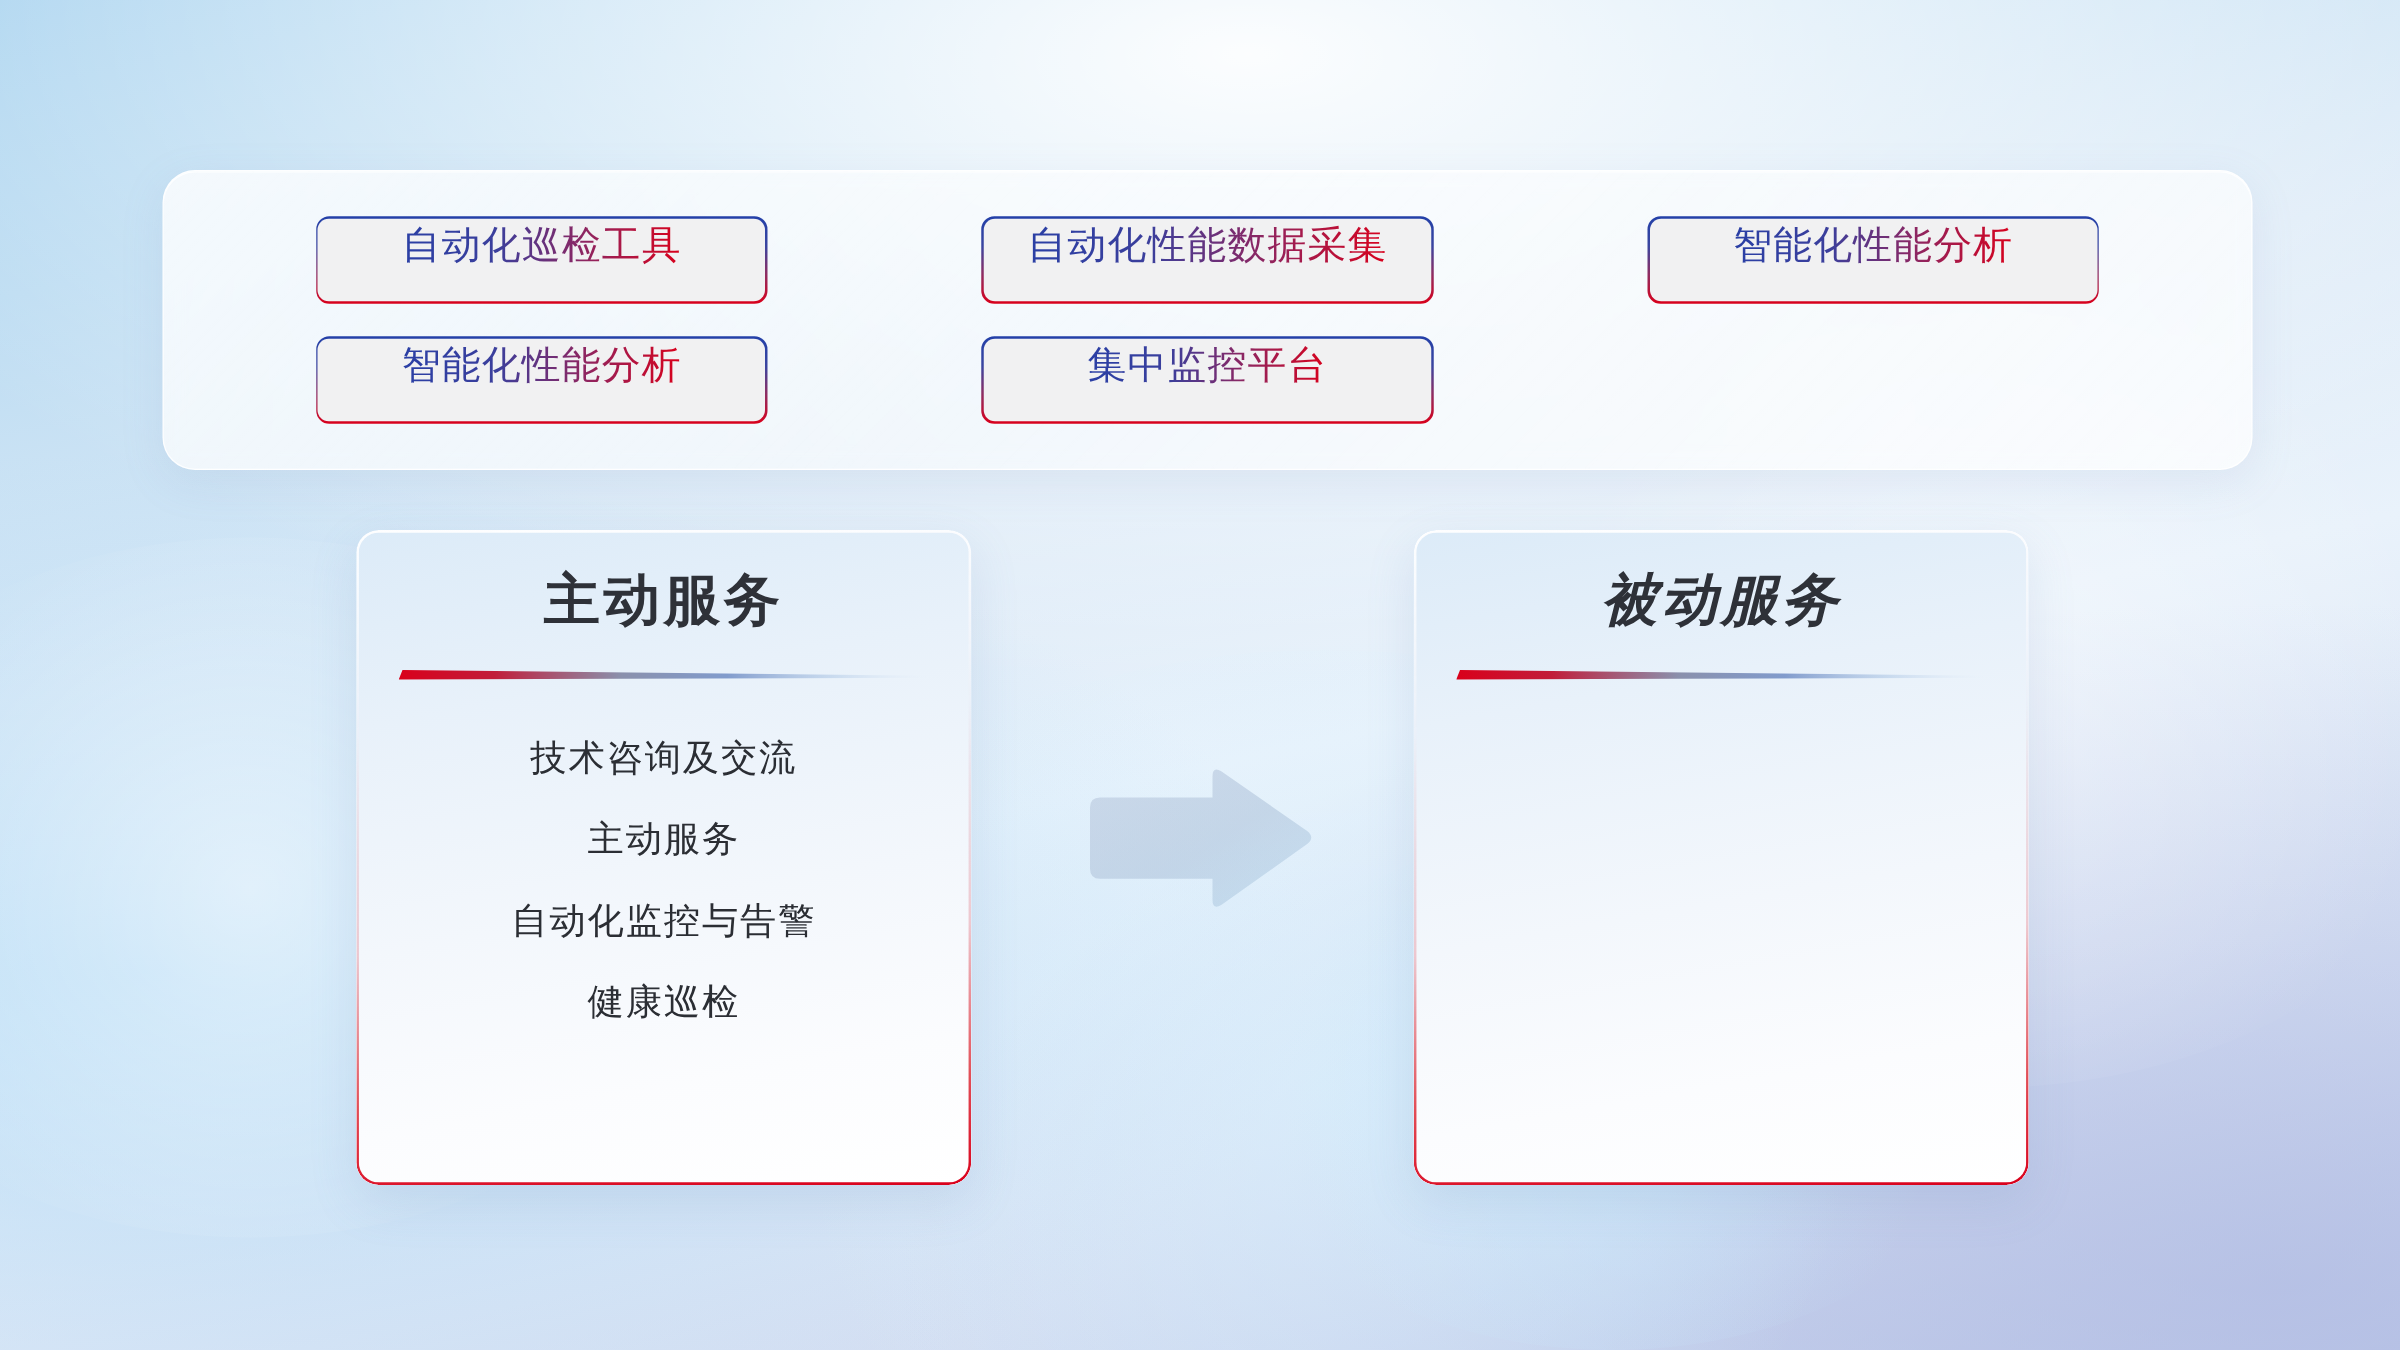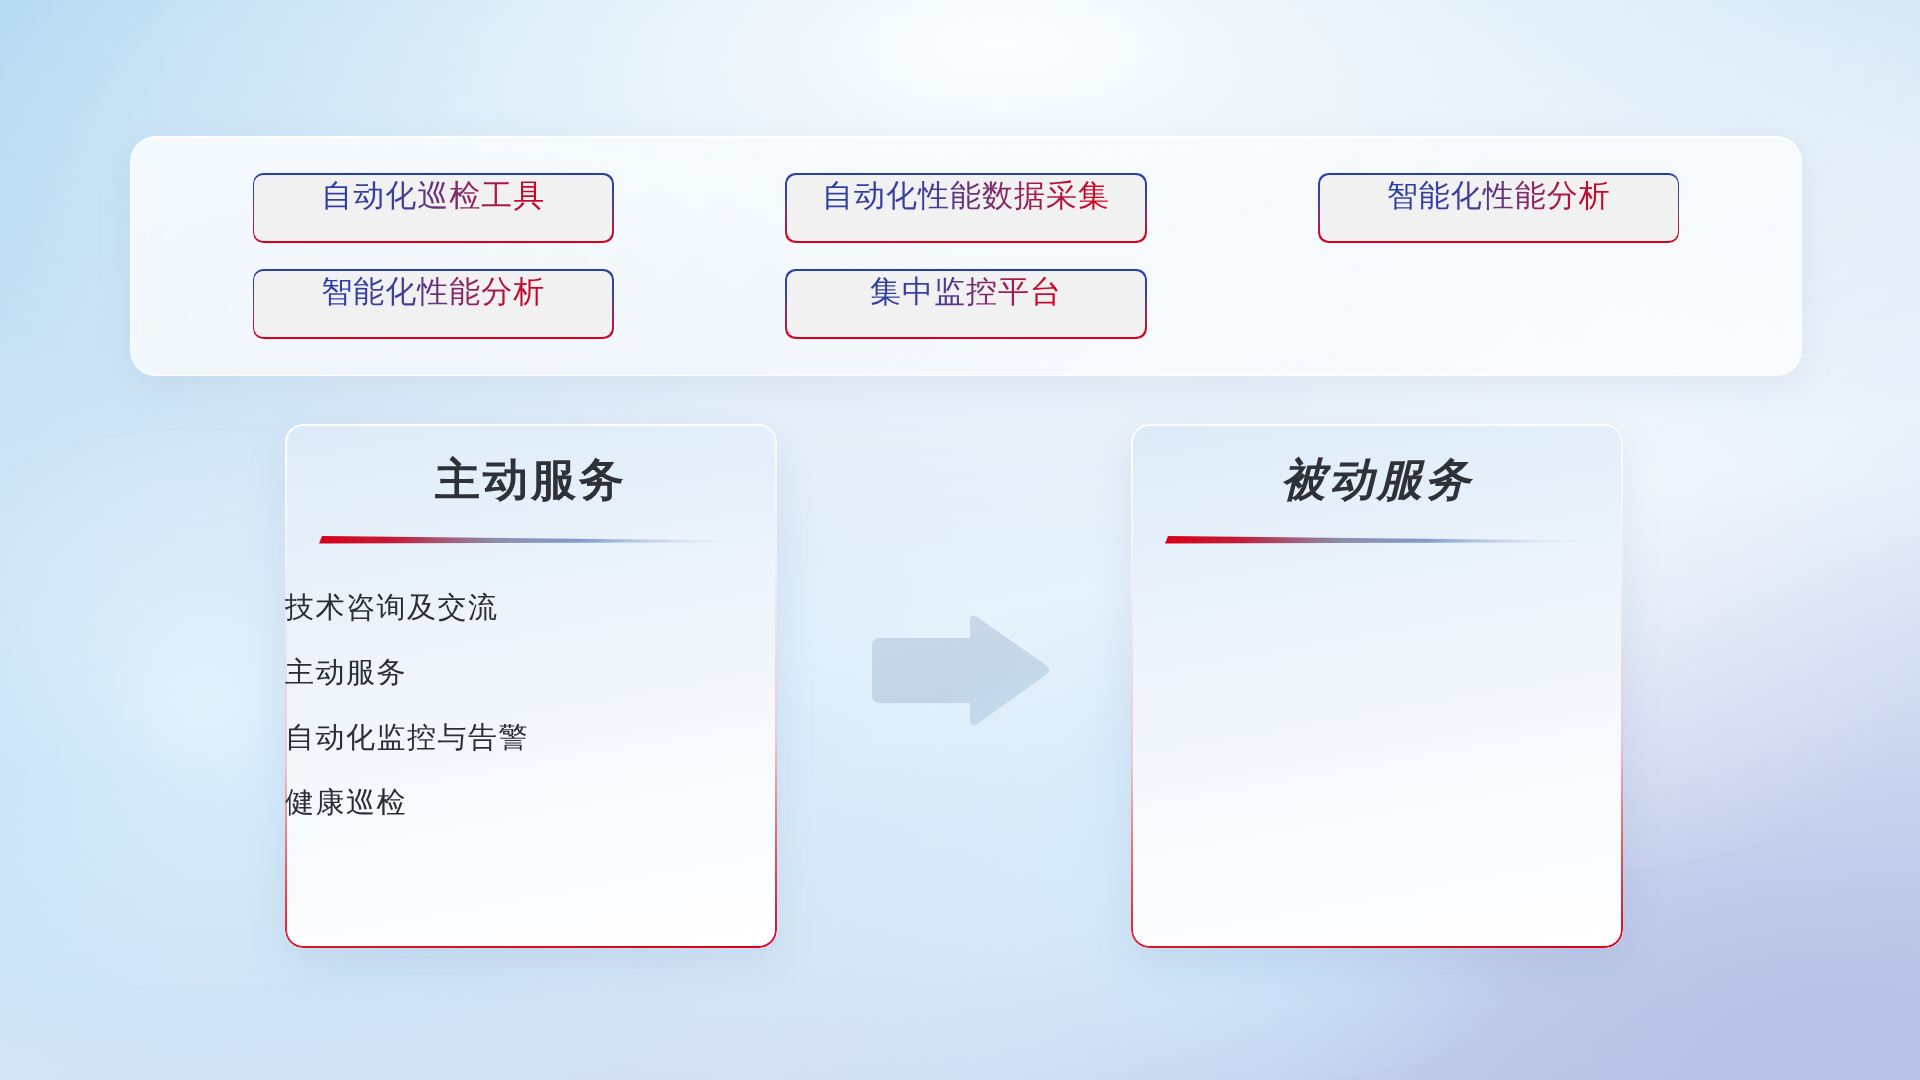--- a/index.html
+++ b/index.html
@@ -156,20 +156,21 @@
   .card-divider svg { display: block; width: 100%; height: 100%; }
 
   .card-list {
     position: relative;
     z-index: 2;
     list-style: none;
     margin-top: 30px;
     padding: 0;
   }
   .card-list li {
+    text-align: center;
     font-size: 29px;
     color: #2b2e34;
     letter-spacing: 1.5px;
     line-height: 1;
     padding: 18px 0;
   }
 
   
   #flow-arrow {
     position: absolute;

